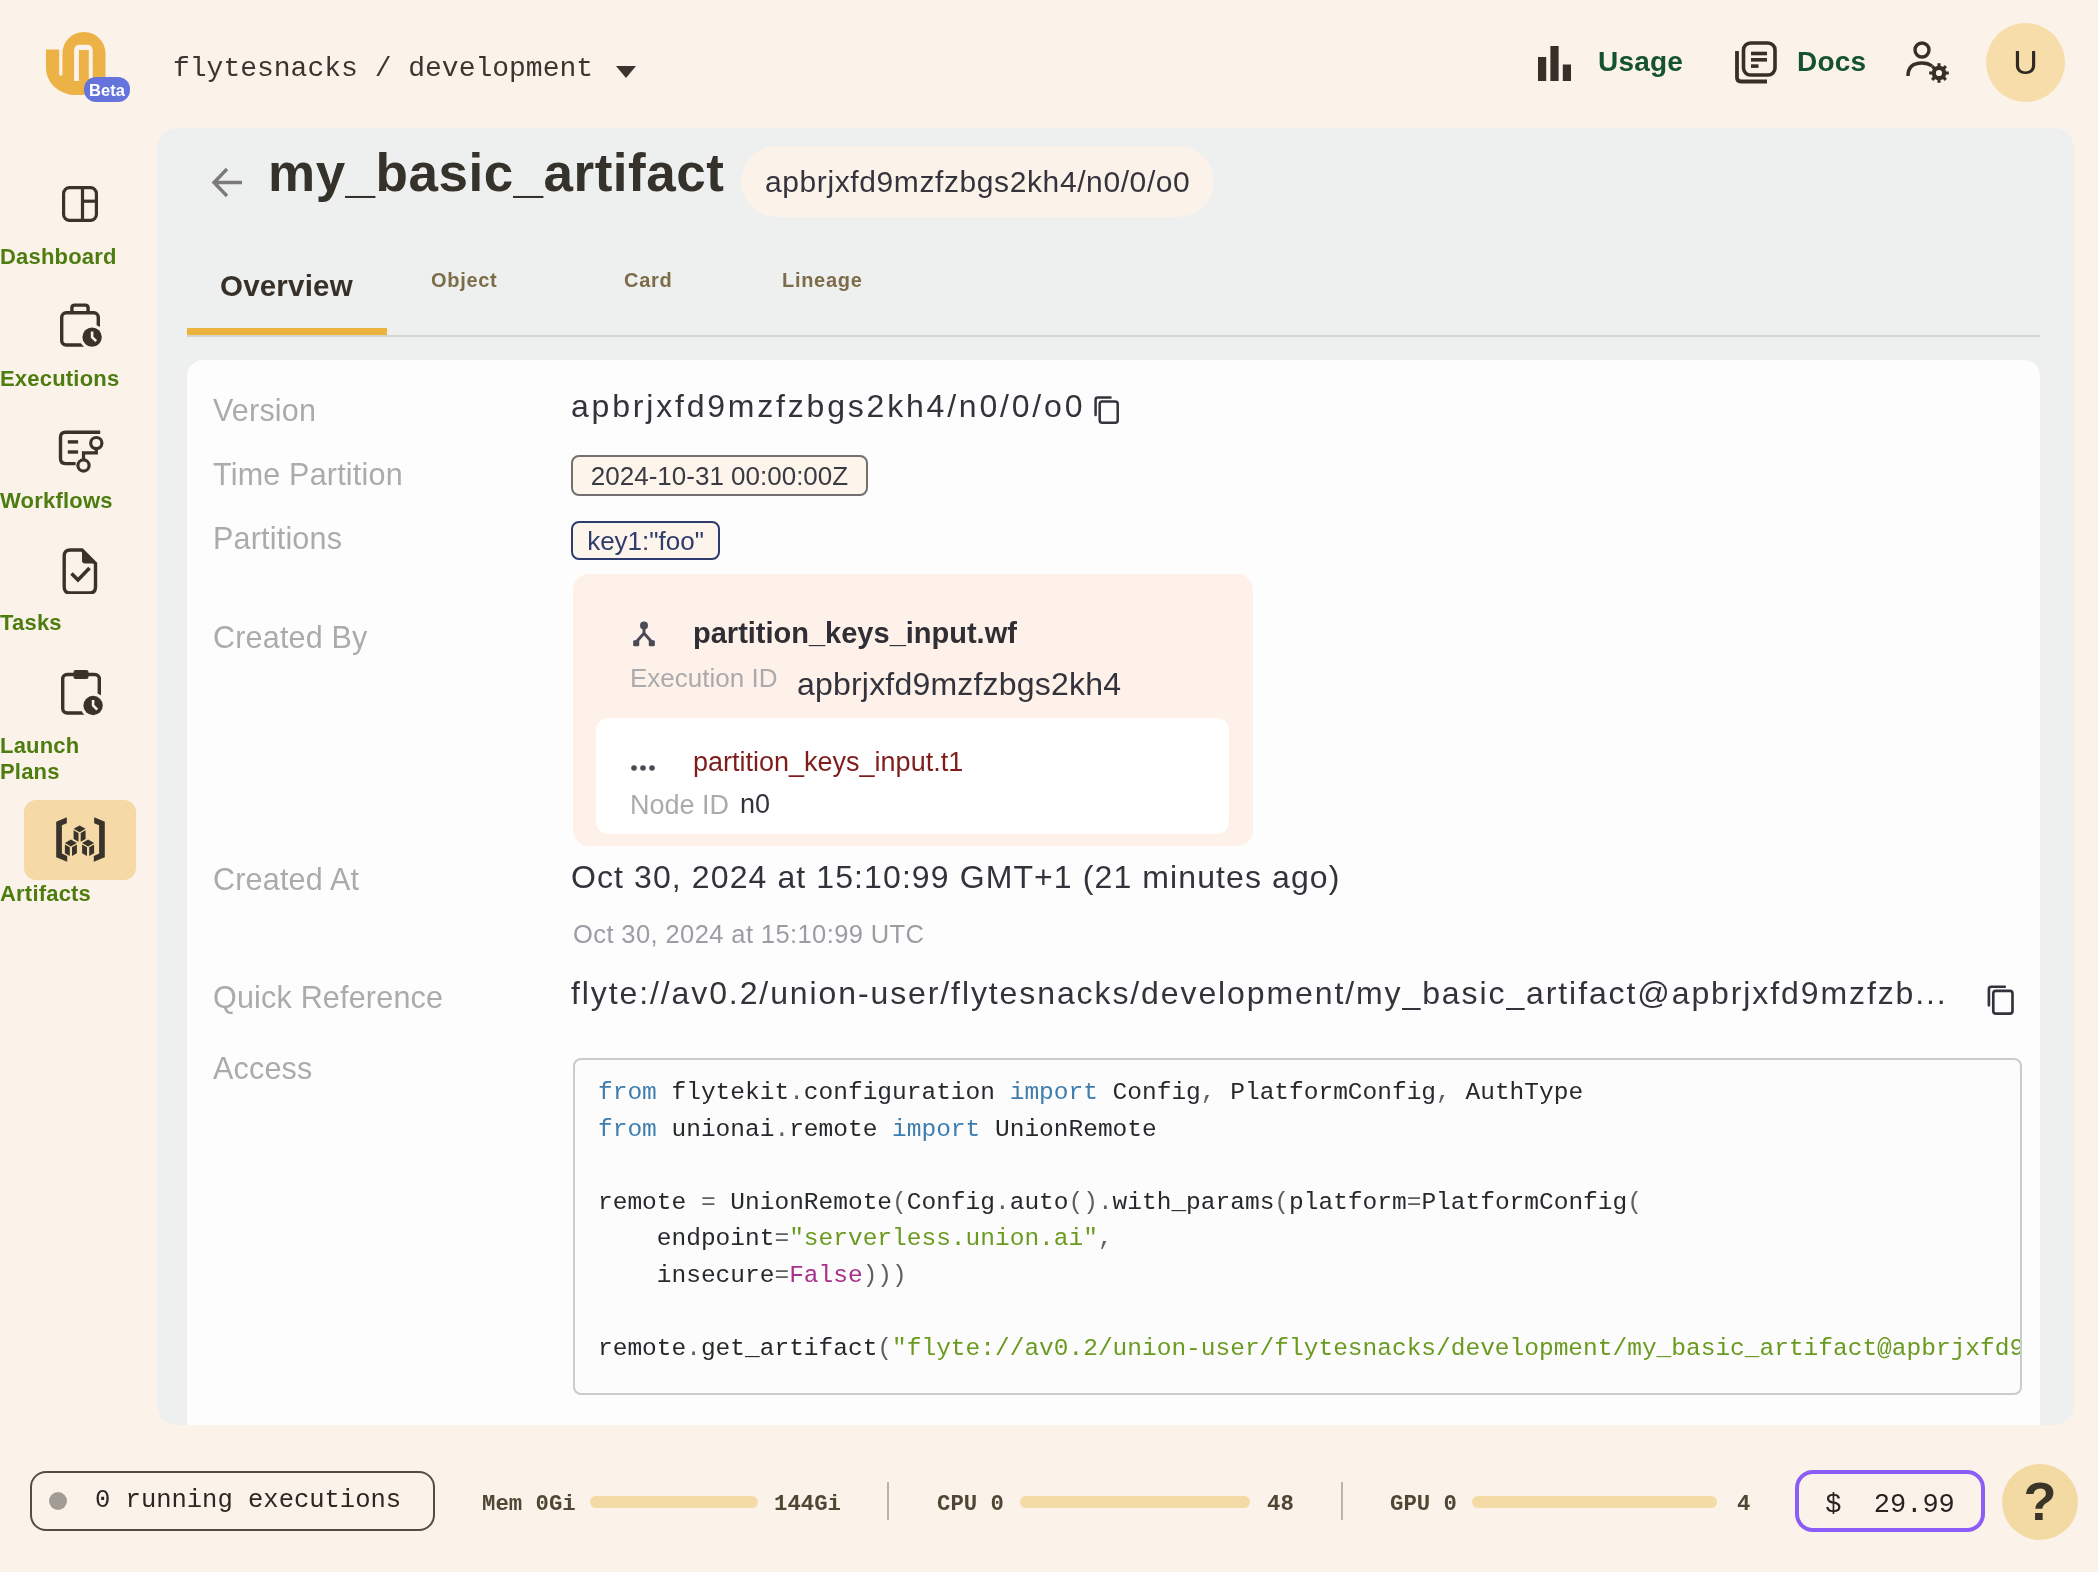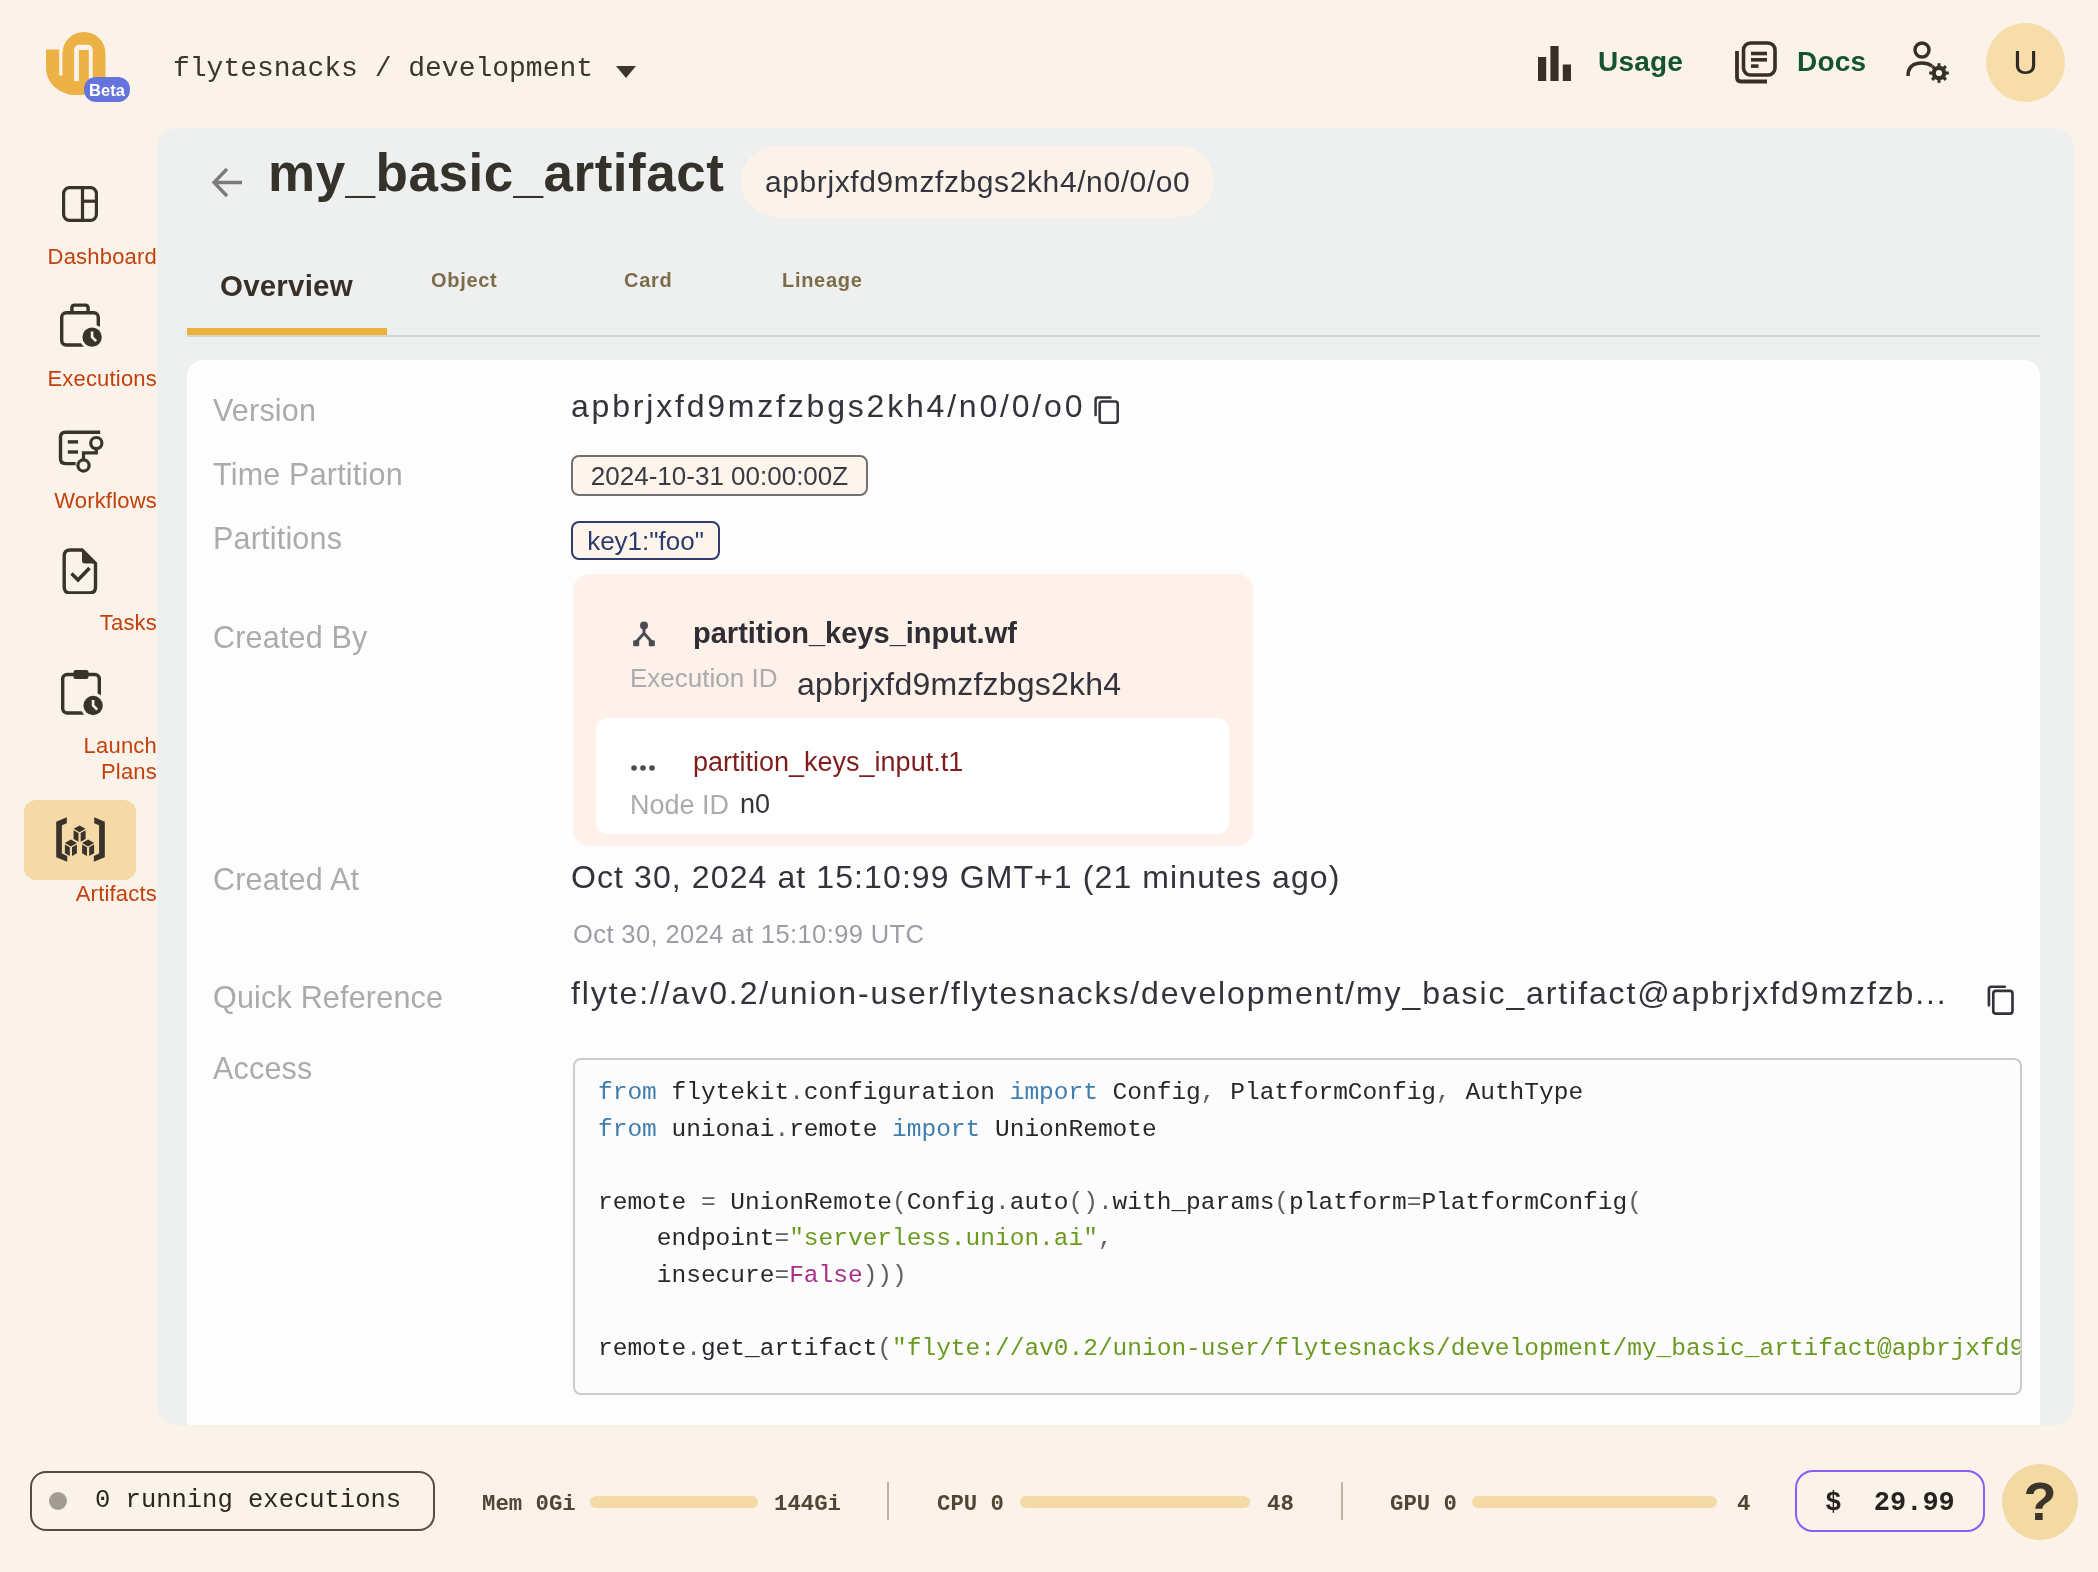--- a/index.html
+++ b/index.html
@@ -10,21 +10,21 @@
 
   
   #proj { left:173px; top:53px; font-size:28px; font-weight:400; color:#3a362f; }
   #caret { left:616px; top:66px; width:0; height:0; border-left:10.5px solid transparent; border-right:10.5px solid transparent; border-top:12.5px solid #3a362f; }
   #usage-txt, #docs-txt { font-size:28px; font-weight:600; color:#14532d; top:46px; letter-spacing:0.2px; }
   #usage-txt { left:1598px; }
   #docs-txt { left:1797px; }
   #avatar { left:1986px; top:23px; width:79px; height:79px; border-radius:50%; background:#f7dda9; color:#2f2b24; font-size:34px; font-weight:500; text-align:center; line-height:78px; }
 
   
-  .navlab { left:0; width:157px; text-align:right; font-size:22px; color:#c2410c; letter-spacing:0.2px; }
+  .navlab { left:0; width:157px; text-align:left; font-size:22px; color:#4d7c0f; letter-spacing:0.2px;font-weight:bold; }
   #art-box { left:24px; top:800px; width:112px; height:80px; background:#f5d9a6; border-radius:12px; }
 
   
   #panel { left:157px; top:128px; width:1917px; height:1297px; background:#eef0ef; border-radius:20px; overflow:hidden; }
   #title { left:111px; top:14px; font-size:53px; font-weight:600; color:#35312b; letter-spacing:0.5px; }
   #vpill { left:584px; top:18px; height:71px; border-radius:35.5px; background:#fbf2ea; font-size:30px; color:#35343c; line-height:71px; padding:0 24px; letter-spacing:0.6px; }
   .tab { top:141px; font-size:20px; font-weight:700; color:#7d6c49; letter-spacing:0.7px; }
   #tab1 { left:63px; color:#363028; font-weight:700; font-size:29.5px; letter-spacing:0.2px; }
   #tab2 { left:274px; }
   #tab3 { left:467px; }
@@ -58,21 +58,21 @@
   .fa { color:#a93089; }
   .pu { color:#5c6063; }
 
   
   .bbar { background:#f4dba6; height:12px; border-radius:6px; top:1496px; }
   .btxt { font-size:22.3px; font-weight:700; color:#4f4734; top:1491px; }
   .bdiv { width:2px; top:1482px; height:38px; background:#beb4a3; }
   #run-pill { left:30px; top:1471px; width:405px; height:60px; border:2px solid #564d42; border-radius:16px; }
   #run-dot { left:49px; top:1492px; width:18px; height:18px; border-radius:50%; background:#a29d94; }
   #run-txt { left:95px; top:1486px; font-size:25.5px; color:#2b2722; }
-  #price { left:1795px; top:1470px; width:190px; height:62px; border:2px solid #8b5cf6; border-radius:18px; font-size:27px; font-weight:700; color:#272320; text-align:center; line-height:62px; }
+  #price { left:1795px; top:1470px; width:190px; height:62px; border:4px solid #8b5cf6; border-radius:18px; font-size:27px; font-weight:400; color:#272320; text-align:center; line-height:62px; }
   #help { left:2002px; top:1464px; width:76px; height:76px; border-radius:50%; background:#f3d9a2; color:#3b3428; font-size:54px; font-weight:700; text-align:center; line-height:74px; }
 </style>
 </head>
 <body>
 
 <svg id="logo" class="abs" style="left:40px;top:28px" width="94" height="80" viewBox="0 0 94 80">
   <path fill="#ecb246" fill-rule="evenodd" d="
     M6,21.5 H19.2 L19.2,47.5 L22.4,47.5 L22.4,25.5
     A21.55,21.55 0 0 1 65.5,25.5
     V54 Q65.5,60 59.5,60

